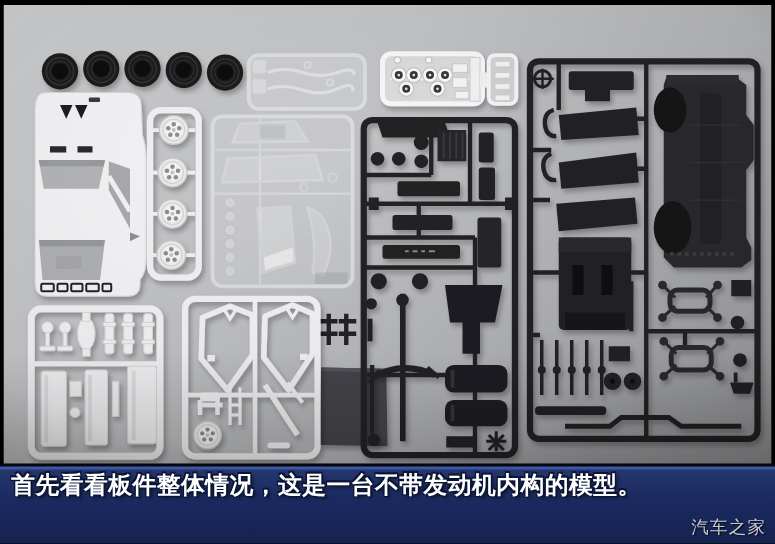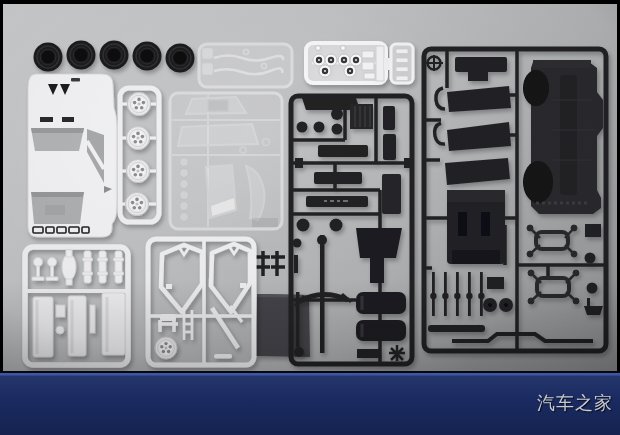--- a/index.html
+++ b/index.html
@@ -7,21 +7,21 @@
          font-family:"Liberation Sans","DejaVu Sans",sans-serif;}
   .photo{position:absolute;top:0;left:0;width:620px;height:371px;}
   .photo svg{display:block;}
   .caption{position:absolute;top:371px;left:0;width:620px;height:64px;box-sizing:border-box;
            background:linear-gradient(180deg,#3c57a5 0,#3c57a5 2px,#24366c 3px,#1a2a60 45%,#162350 100%);
            border-top:2px solid #05070c;}
   .cap-line{position:relative;white-space:nowrap;padding-left:9px;
             color:#ffffff;font-weight:bold;font-size:19px;line-height:26px;letter-spacing:0.4px;
             text-shadow:1px 1px 0 #0a1535,-1px 1px 0 #0a1535,1px -1px 0 #0a1535,-1px -1px 0 #0a1535,2px 2px 3px rgba(0,0,0,.65);}
   .cap-line.first{padding-top:3px;}
-  .watermark{position:absolute;right:7px;bottom:20px;font-size:18px;color:#c6c9d1;
+  .watermark{position:absolute;right:7px;bottom:4px;font-size:14px;color:#c6c9d1;
              text-shadow:1px 1px 1px rgba(0,0,0,.8);letter-spacing:1px;}
 </style>
 </head>
 <body>
 
 <div class="stage">
   <div class="photo">
     <svg width="620" height="371" viewBox="0 0 620 371">
       <defs>
         <linearGradient id="bg" x1="0" y1="0" x2="1" y2="0.55">
@@ -414,15 +414,16 @@
         </g>
         <rect x="214" y="354" width="18" height="4.5" rx="2" fill="#f3f3f5"></rect>
       </g>
 
       <rect x="3" y="4" width="614" height="367" fill="url(#vig)"></rect>
       <rect x="3" y="280" width="614" height="91" fill="url(#botShade)"></rect>
     </svg>
   </div>
 
   <div class="caption">
+    <div class="cap-line first">首先看看板件整体情况，这是一台不带发动机内构的模型。</div>
     <div class="watermark">汽车之家</div>
   </div>
 </div>
 
 </body></html>

